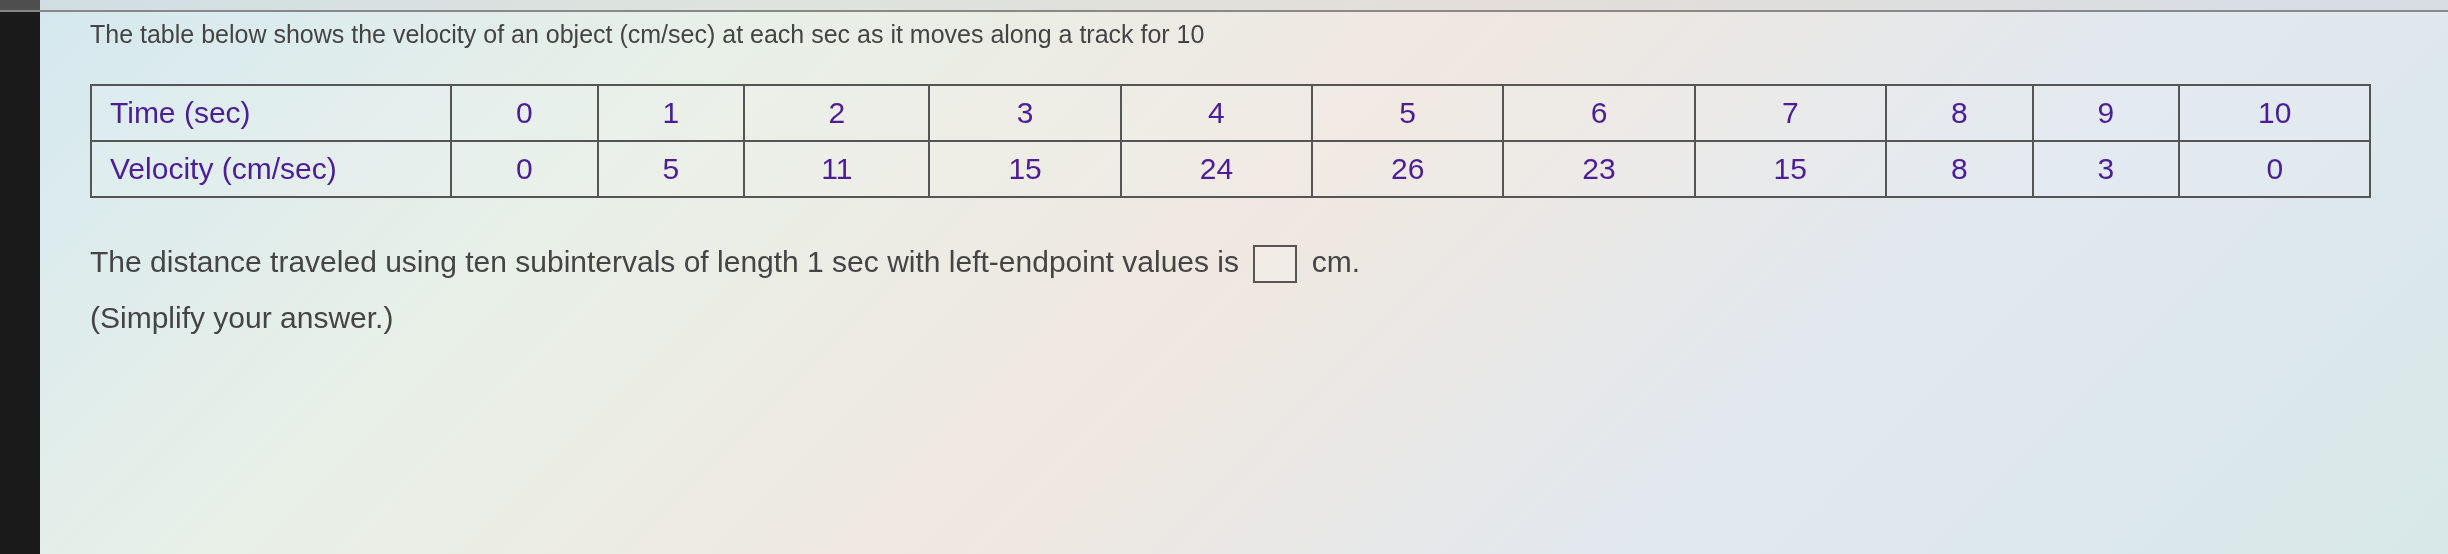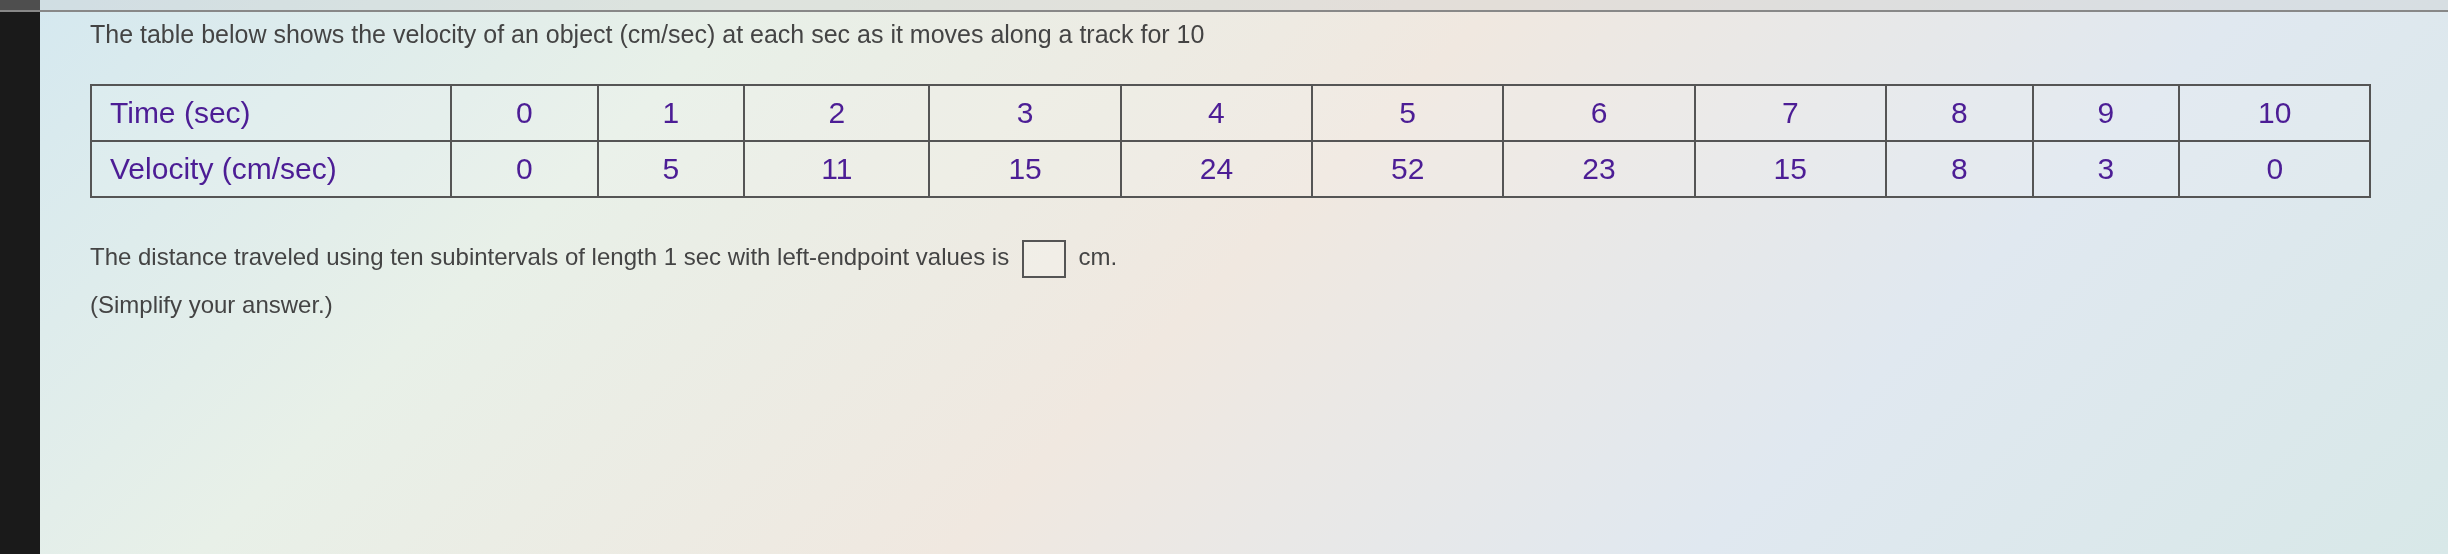--- a/index.html
+++ b/index.html
@@ -46,21 +46,21 @@
       text-align: center;
       font-size: 30px;
       color: #4c1d95;
     }
     .row-header {
       text-align: left;
       width: 360px;
       font-weight: normal;
     }
     .question-text {
-      font-size: 24px;
+      font-size: 30px;
       color: #444;
       line-height: 1.6;
     }
     .answer-box {
       display: inline-block;
       width: 44px;
       height: 38px;
       border: 2px solid #555;
       vertical-align: middle;
       margin: 0 6px;
@@ -105,21 +105,21 @@
       <td>9</td>
       <td>10</td>
     </tr>
     <tr>
       <td class="row-header">Velocity (cm/sec)</td>
       <td>0</td>
       <td>5</td>
       <td>11</td>
       <td>15</td>
       <td>24</td>
-      <td>52</td>
+      <td>26</td>
       <td>23</td>
       <td>15</td>
       <td>8</td>
       <td>3</td>
       <td>0</td>
     </tr>
   </tbody>
     </table>
 
   <p class="question-text">

